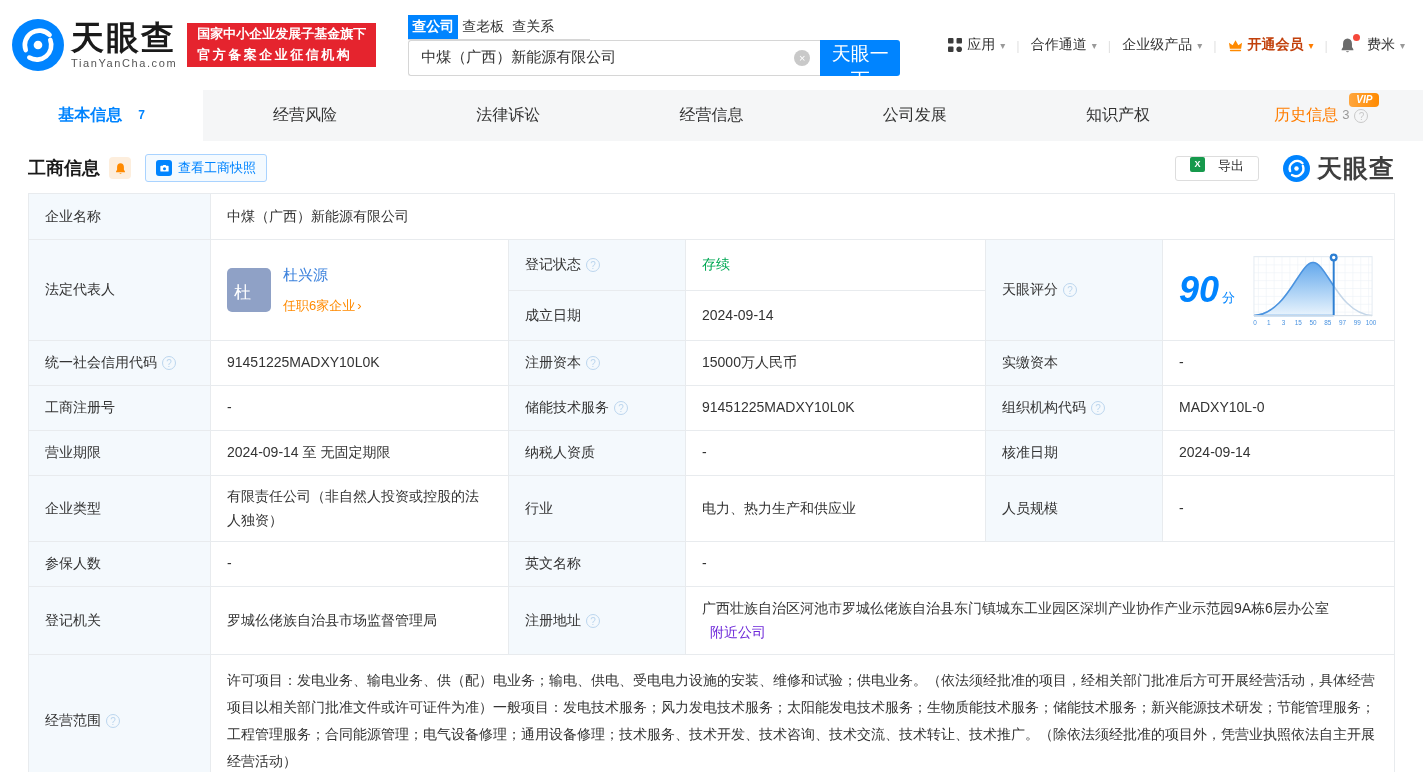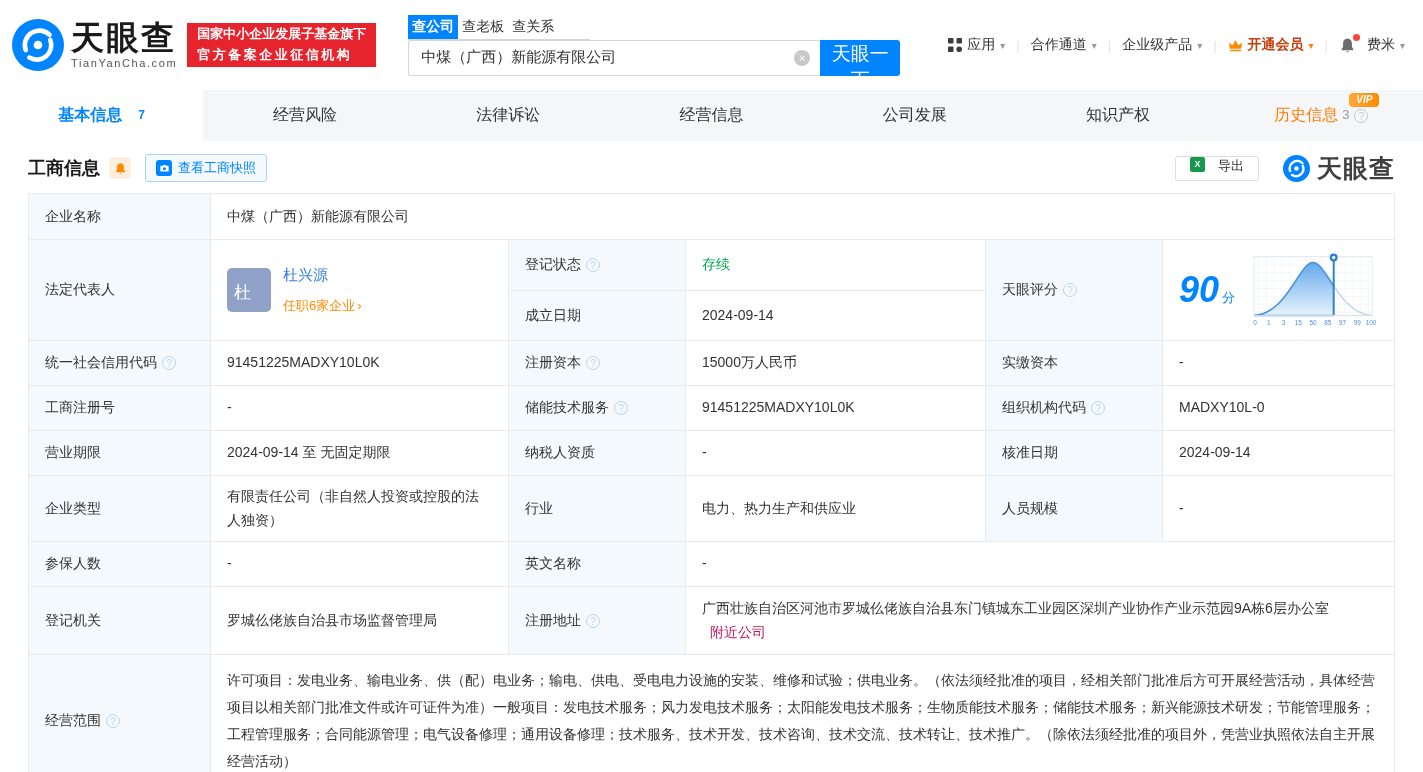--- a/index.html
+++ b/index.html
@@ -78,21 +78,21 @@
   .pname { color:#3e83dd; font-size:15px; display:block; cursor:pointer; }
   .ppos { color:#ff8a00; font-size:13px; cursor:pointer; margin-top:7px; display:inline-block; }
   .ppos::after { content:"›"; margin-left:2px; }
 
   .score-wrap { display:flex; align-items:center; gap:8px; justify-content:space-between; }
   .score-num { white-space:nowrap; }
   .score-num .n { font-size:36px; font-weight:bold; font-style:italic; color:#0084ff; }
   .score-num .u { font-size:13px; color:#0084ff; margin-left:3px; }
   .score-chart { width:128px; height:84px; flex:none; }
 
-  .nearby { color:#be185d; margin-left:8px; cursor:pointer; white-space:nowrap; }
+  .nearby { color:#6d28d9; margin-left:8px; cursor:pointer; white-space:nowrap; }
   .scope td.val { line-height:27px; padding:12px 16px; }
   .addr-val { line-height:27px; }
 </style>
 </head>
 <body>
 
 <div class="page">
 
   <header class="topbar">
     <div class="logo">

